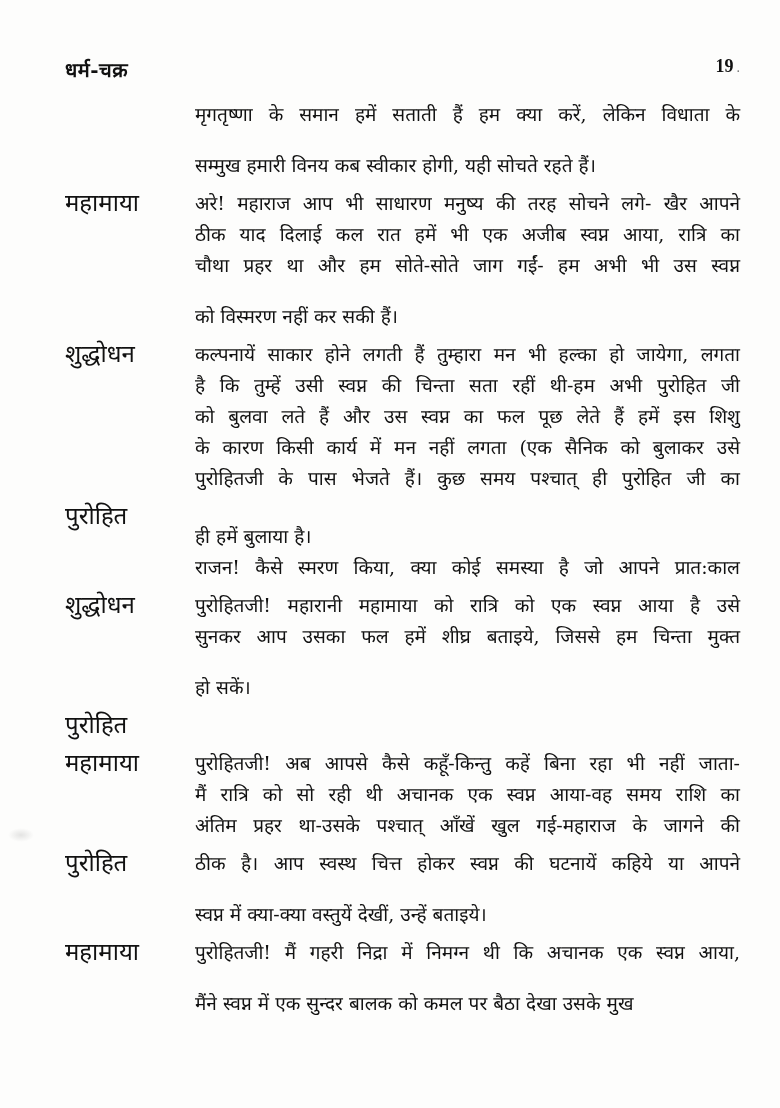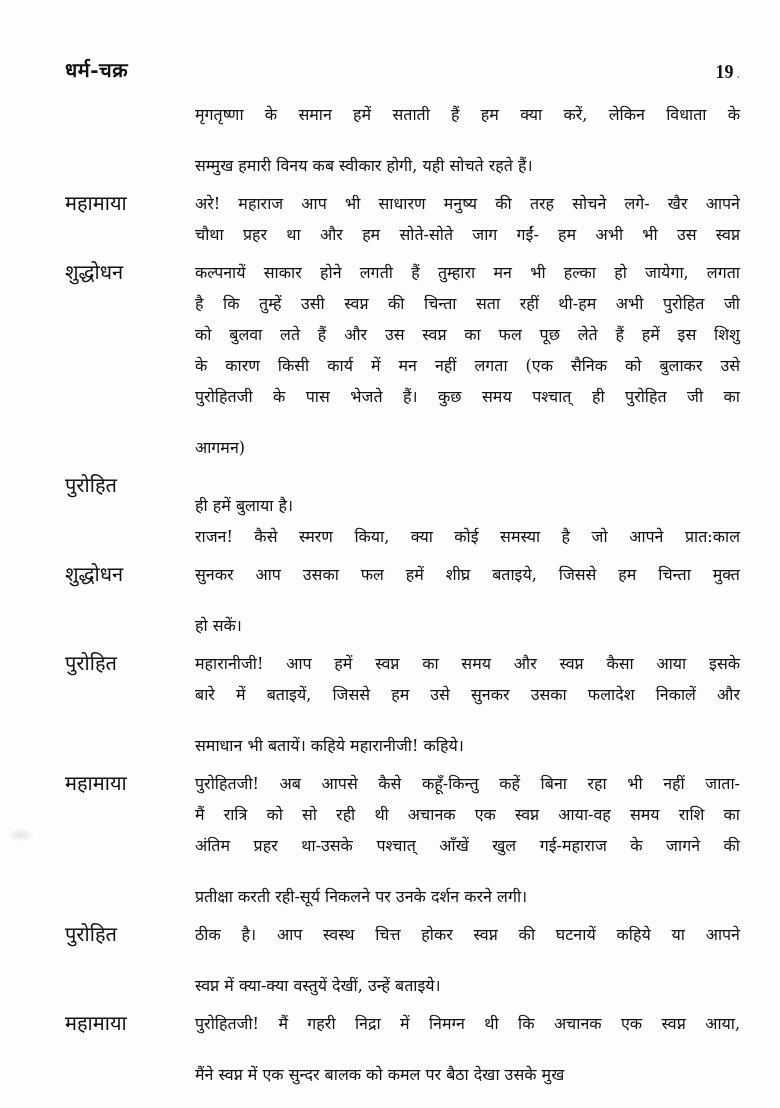--- a/index.html
+++ b/index.html
@@ -18,21 +18,21 @@
     overflow: hidden;
     box-sizing: border-box;
   }
   .page-header {
     position: absolute;
     top: 56px;
     left: 65px;
     right: 40px;
     display: flex;
     justify-content: space-between;
-    align-items: flex-end;
+    align-items: flex-start;
   }
   .header-title {
     font-size: 20px;
     font-weight: 700;
     letter-spacing: 0.5px;
   }
   .page-number {
     font-size: 18px;
     font-weight: 700;
     font-family: Liberation Serif, serif;
@@ -49,28 +49,28 @@
     left: 65px;
     right: 40px;
   }
   .dialogue-row {
     display: flex;
     align-items: flex-start;
     margin-bottom: 7px;
   }
   .speaker {
     flex: 0 0 130px;
-    font-size: 20px;
+    font-size: 24px;
     line-height: 31px;
     white-space: nowrap;
   }
   .speech {
     flex: 1 1 auto;
     min-width: 0;
-    font-size: 16px;
+    font-size: 19px;
     line-height: 31px;
   }
   .speech .line {
     text-align: justify;
     text-align-last: justify;
   }
   .speech .line.last {
     text-align-last: left;
     margin-top: 20px;
   }
@@ -100,68 +100,64 @@
       <div class="speech">
           <div class="line">मृगतृष्णा के समान हमें सताती हैं हम क्या करें, लेकिन विधाता के</div>
           <div class="line last">सम्मुख हमारी विनय कब स्वीकार होगी, यही सोचते रहते हैं।</div>
         </div>
     </div>
 
     <div class="dialogue-row">
       <div class="speaker">महामाया</div>
       <div class="speech">
           <div class="line">अरे! महाराज आप भी साधारण मनुष्य की तरह सोचने लगे- खैर आपने</div>
+          <div class="line">ठीक याद दिलाई कल रात हमें भी एक अजीब स्वप्न आया, रात्रि का</div>
           <div class="line">चौथा प्रहर था और हम सोते-सोते जाग गईं- हम अभी भी उस स्वप्न</div>
+          <div class="line last">को विस्मरण नहीं कर सकी हैं।</div>
         </div>
     </div>
 
     <div class="dialogue-row">
       <div class="speaker">शुद्धोधन</div>
       <div class="speech">
           <div class="line">कल्पनायें साकार होने लगती हैं तुम्हारा मन भी हल्का हो जायेगा, लगता</div>
           <div class="line">है कि तुम्हें उसी स्वप्न की चिन्ता सता रहीं थी-हम अभी पुरोहित जी</div>
           <div class="line">को बुलवा लते हैं और उस स्वप्न का फल पूछ लेते हैं हमें इस शिशु</div>
           <div class="line">के कारण किसी कार्य में मन नहीं लगता (एक सैनिक को बुलाकर उसे</div>
           <div class="line">पुरोहितजी के पास भेजते हैं। कुछ समय पश्चात् ही पुरोहित जी का</div>
-          <div class="line last">आगमन)</div>
         </div>
     </div>
 
     <div class="dialogue-row">
       <div class="speaker">पुरोहित</div>
       <div class="speech">
           <div class="line last">ही हमें बुलाया है।</div>
           <div class="line">राजन! कैसे स्मरण किया, क्या कोई समस्या है जो आपने प्रात:काल</div>
         </div>
     </div>
 
     <div class="dialogue-row">
       <div class="speaker">शुद्धोधन</div>
       <div class="speech">
+          <div class="line">पुरोहितजी! महारानी महामाया को रात्रि को एक स्वप्न आया है उसे</div>
           <div class="line">सुनकर आप उसका फल हमें शीघ्र बताइये, जिससे हम चिन्ता मुक्त</div>
           <div class="line last">हो सकें।</div>
         </div>
     </div>
 
     <div class="dialogue-row">
       <div class="speaker">पुरोहित</div>
-      <div class="speech">
-          <div class="line">महारानीजी! आप हमें स्वप्न का समय और स्वप्न कैसा आया इसके</div>
-          <div class="line">बारे में बताइयें, जिससे हम उसे सुनकर उसका फलादेश निकालें और</div>
-          <div class="line last">समाधान भी बतायें। कहिये महारानीजी! कहिये।</div>
-        </div>
     </div>
 
     <div class="dialogue-row">
       <div class="speaker">महामाया</div>
       <div class="speech">
           <div class="line">पुरोहितजी! अब आपसे कैसे कहूँ-किन्तु कहें बिना रहा भी नहीं जाता-</div>
           <div class="line">मैं रात्रि को सो रही थी अचानक एक स्वप्न आया-वह समय राशि का</div>
           <div class="line">अंतिम प्रहर था-उसके पश्चात् आँखें खुल गई-महाराज के जागने की</div>
-          <div class="line last">प्रतीक्षा करती रही-सूर्य निकलने पर उनके दर्शन करने लगी।</div>
         </div>
     </div>
 
     <div class="dialogue-row">
       <div class="speaker">पुरोहित</div>
       <div class="speech">
           <div class="line">ठीक है। आप स्वस्थ चित्त होकर स्वप्न की घटनायें कहिये या आपने</div>
           <div class="line last">स्वप्न में क्या-क्या वस्तुयें देखीं, उन्हें बताइये।</div>
         </div>
     </div>

